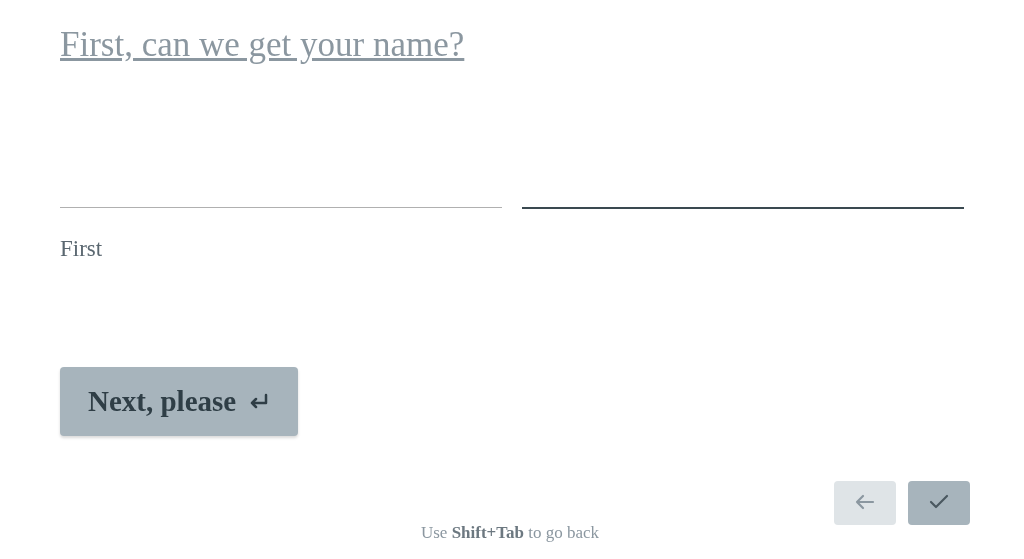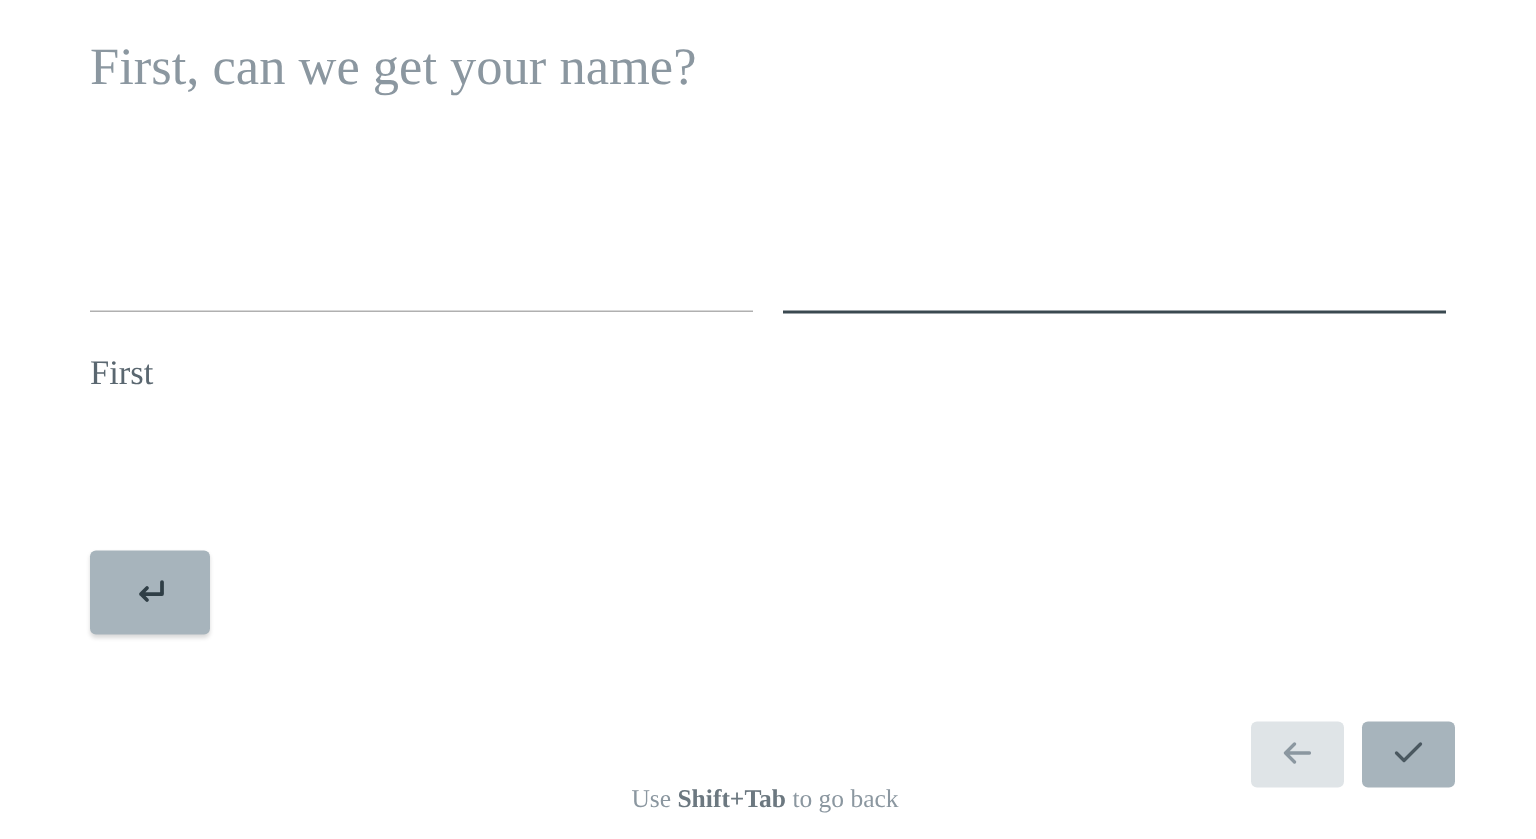--- a/index.html
+++ b/index.html
@@ -16,20 +16,21 @@
       overflow: hidden;
     }
     .container {
       padding: 25px 60px 0 60px;
     }
     .question {
       font-size: 35px;
       color: #8b97a0;
       font-weight: 400;
       margin-bottom: 100px;
+      text-decoration: underline;
     }
     .fields-row {
       display: flex;
       gap: 20px;
       margin-bottom: 105px;
     }
     .field-group {
       flex: 1;
       display: flex;
       flex-direction: column;
@@ -128,20 +129,21 @@
     <div class="field-group">
       <input type="text" class="text-input" value="" style="">
       <div class="field-label">First</div>
     </div>
     <div class="field-group">
       <input type="text" class="text-input focused" value="" style="">
     </div>
   </div>
 
   <button class="next-button">
+    <span>Next, please</span>
     <span class="enter-icon">
       <svg width="24" height="20" viewBox="0 0 24 20" fill="none">
         <path d="M20 3 V11 H6 M6 11 L10 7 M6 11 L10 15" stroke="#2f3e46" stroke-width="2.5" fill="none" stroke-linecap="round" stroke-linejoin="round"></path>
       </svg>
     </span>
   </button>
 </div>
 
 <div class="bottom-bar">
   <div class="nav-buttons">

